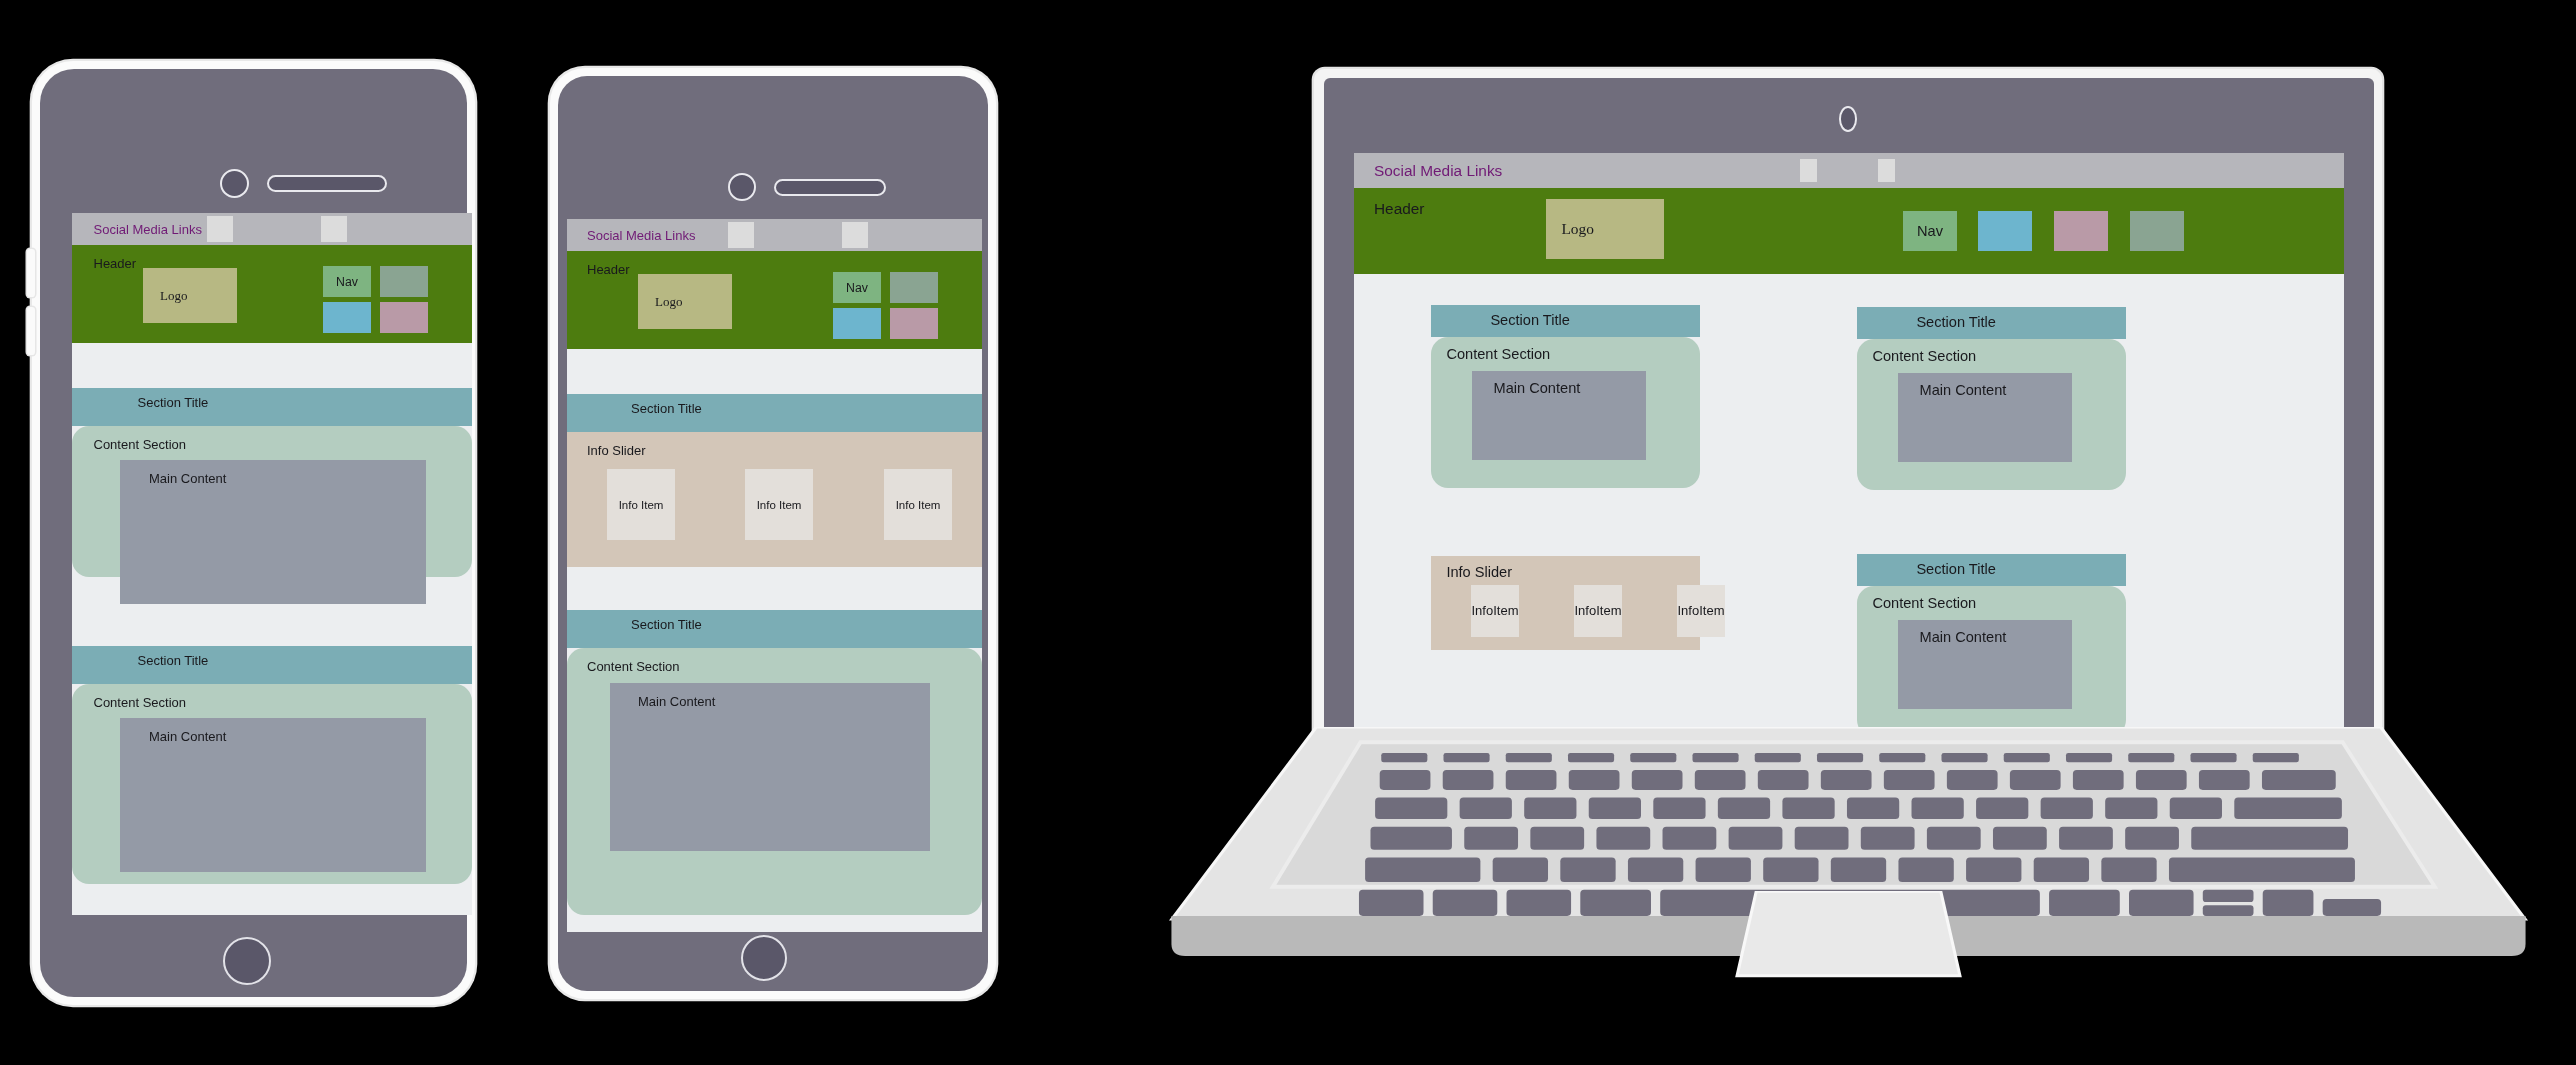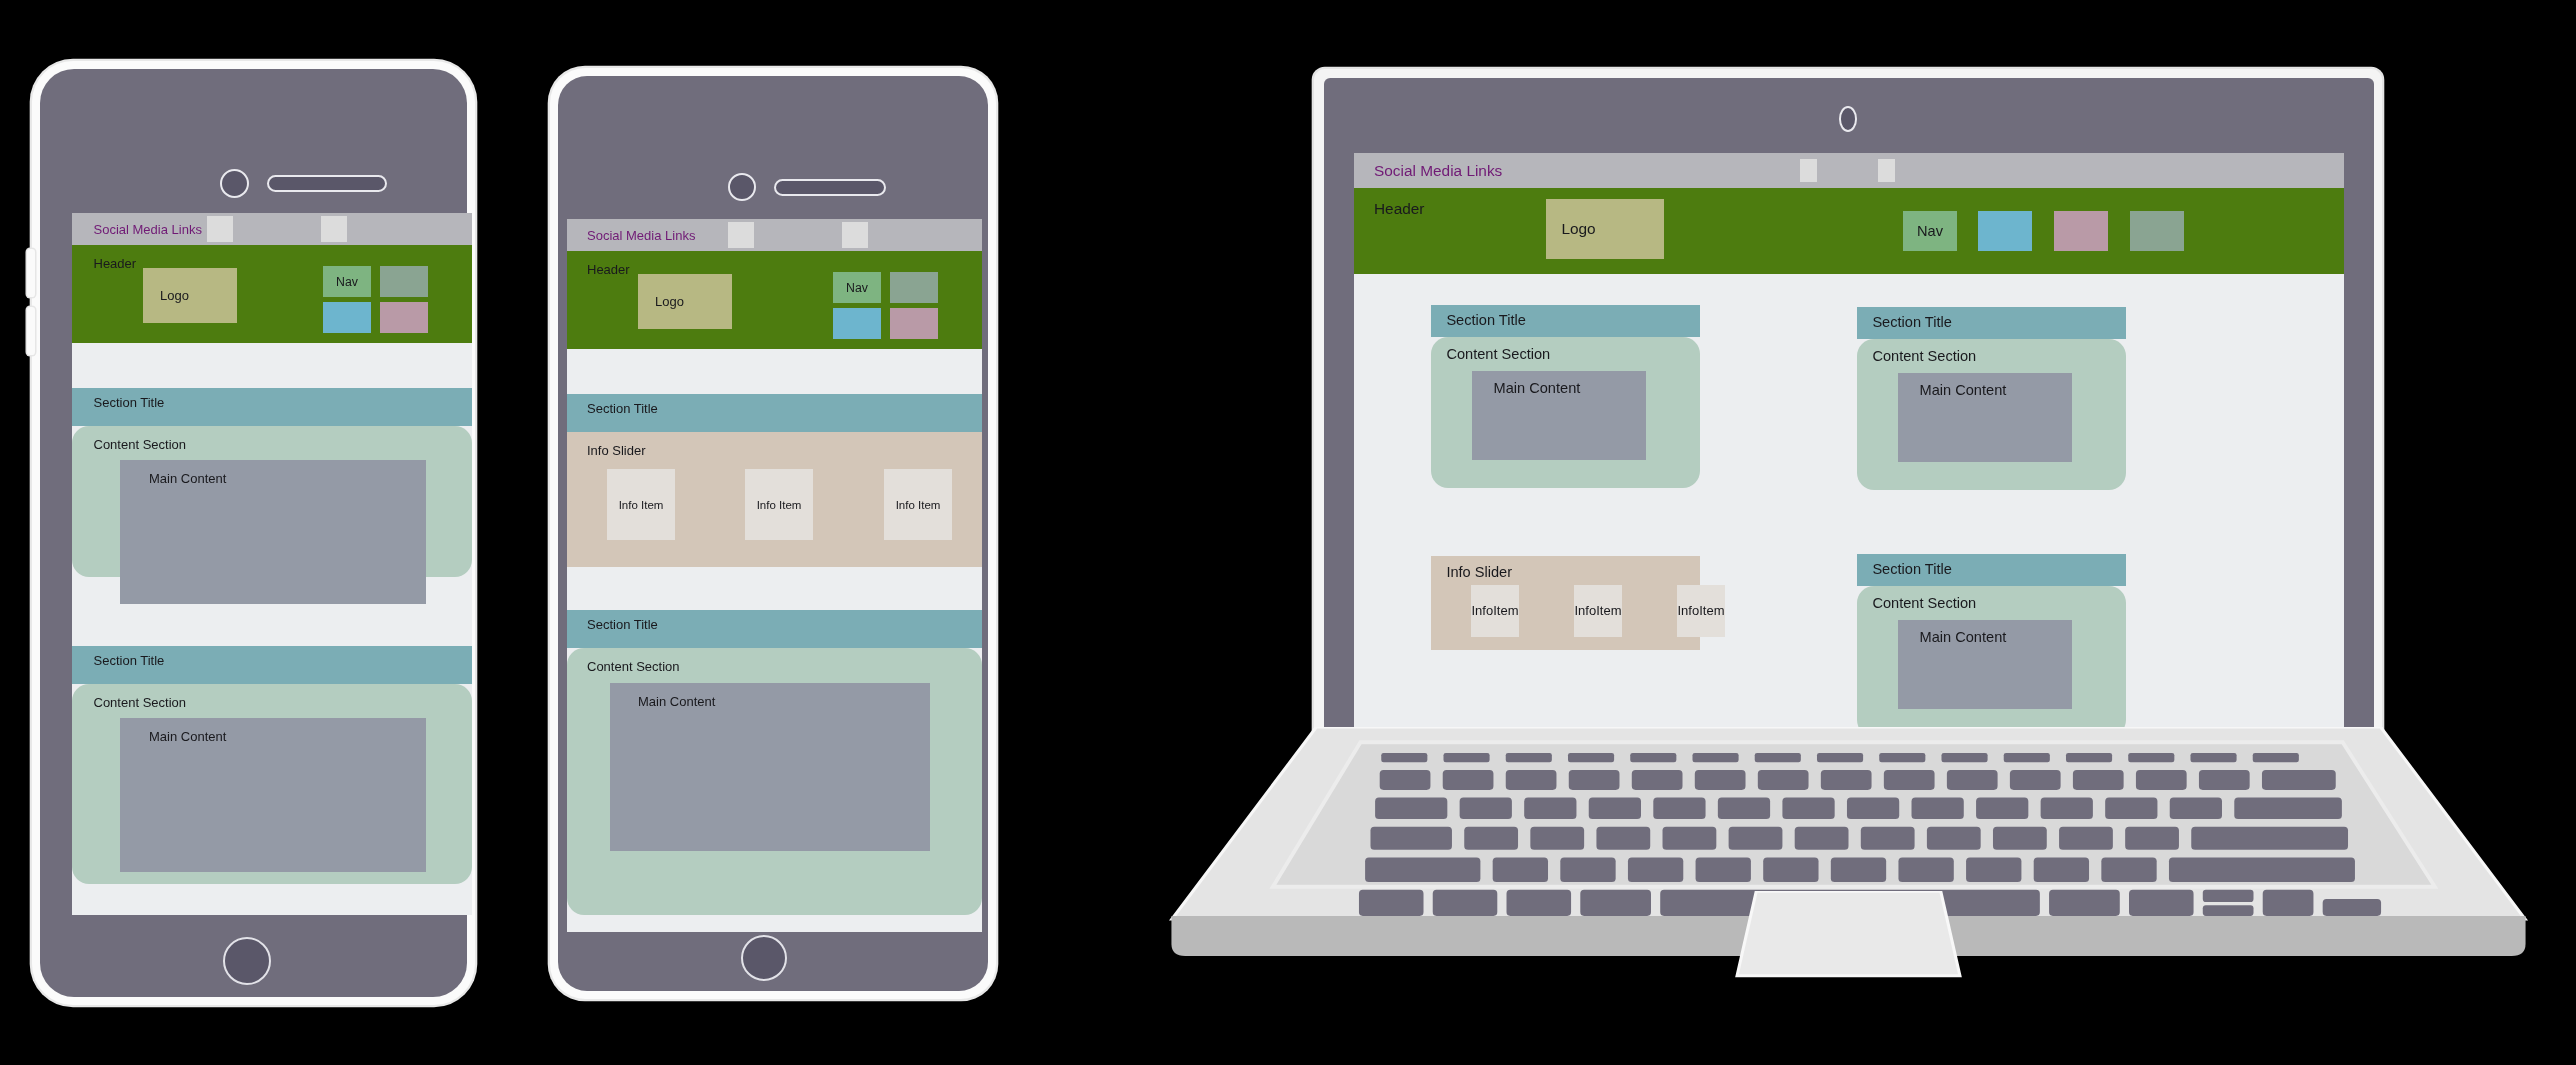--- a/index.html
+++ b/index.html
@@ -31,30 +31,30 @@
   .side-btn{position:absolute;background:#fafafa;border-radius:3.1px;box-shadow:0 0 0 1.5px #e6e6e6;}
 
   
   .social-bar{background:#b6b6bb;display:flex;align-items:center;position:relative;}
   .social-label{color:#701a75;white-space:nowrap;}
   .social-sq{background:#dcdcdc;position:absolute;}
 
   .site-header{background:#4d7c0f;position:relative;}
   .hdr-label{position:absolute;color:#19191d;}
   .logo-box{position:absolute;background:#b7b883;display:flex;align-items:center;}
-  .logo-text{color:#19191d;}
+  .logo-text{color:#19191d;font-family:Liberation Serif, serif;}
   .nav-btn{position:absolute;}
   .nav-btn.green{background:#7eb481;}
   .nav-btn.gray{background:#8aa492;}
   .nav-btn.blue{background:#6db5ce;}
   .nav-btn.pink{background:#b99aa7;}
   .nav-text{width:100%;height:100%;display:flex;align-items:center;justify-content:center;color:#19191d;}
 
   .gap-white{background:#eceef0;}
-  .sec-title{background:#7badb5;display:flex;align-items:flex-start;}
+  .sec-title{background:#7badb5;display:flex;align-items:flex-start;padding-left:44px;}
   .sec-title span{color:#19191d;}
   .content-sec{background:#b4cdc0;position:relative;border-radius:17px;}
   .content-label{position:absolute;color:#19191d;}
   .main-content{position:absolute;background:#949aa6;}
   .main-content span{color:#19191d;position:absolute;}
 
   .info-slider{background:#d3c6b8;position:relative;}
   .info-label{position:absolute;color:#19191d;}
   .info-item{position:absolute;background:#e3dfda;display:flex;
              align-items:center;justify-content:center;text-align:center;color:#19191d;}

